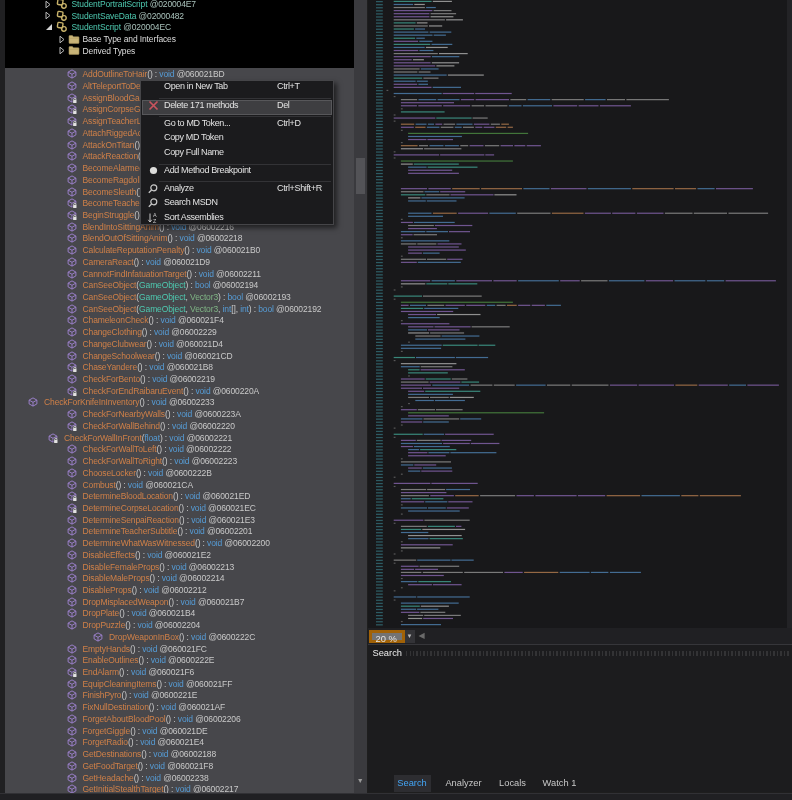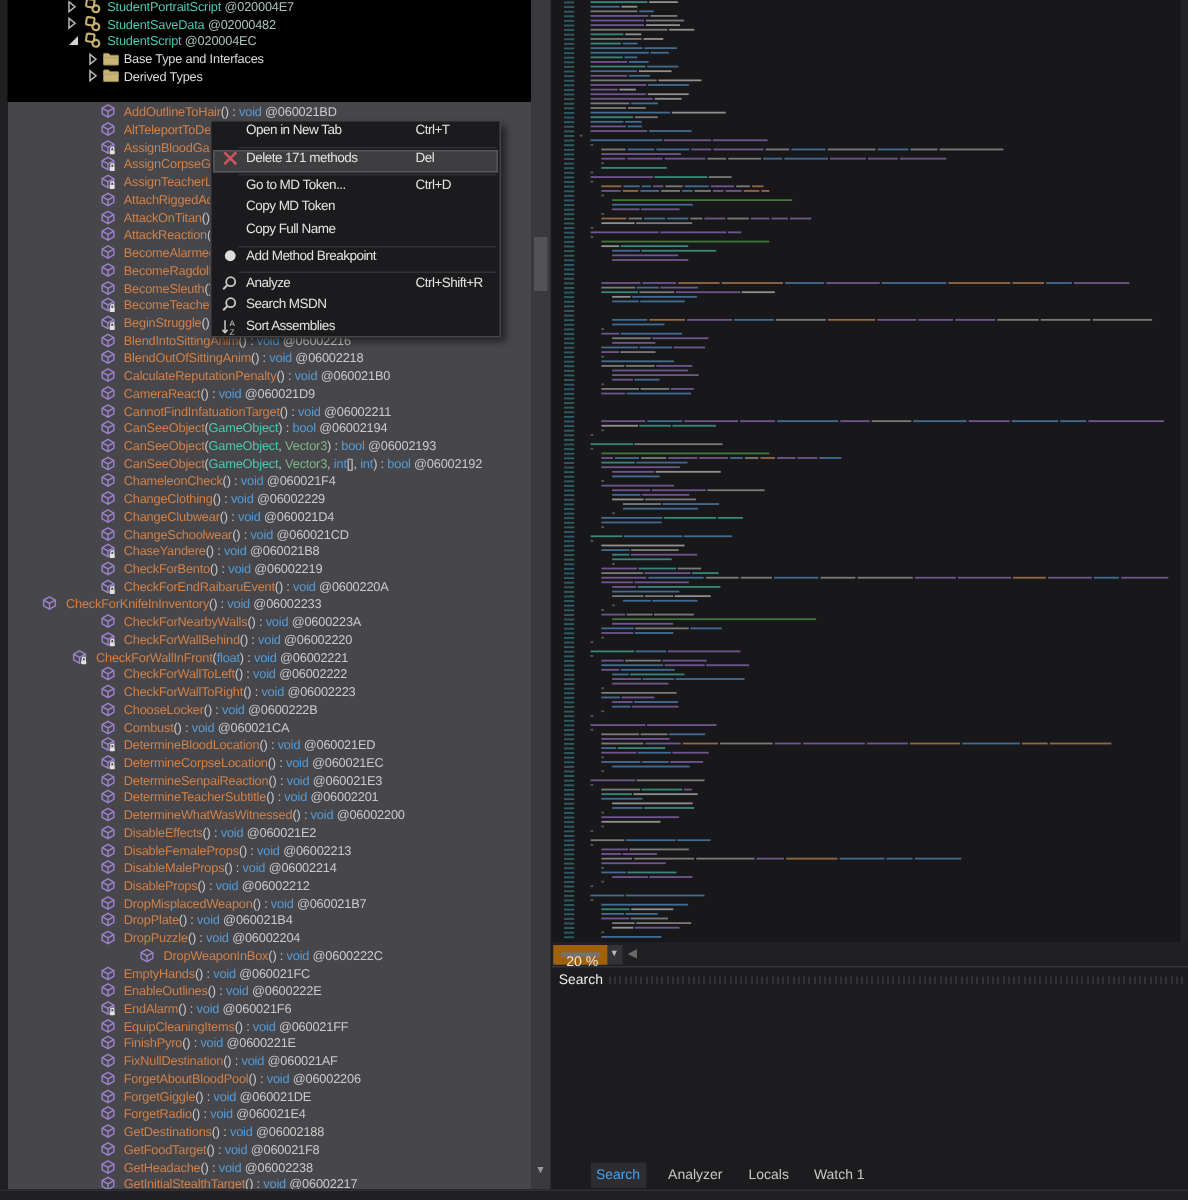--- a/index.html
+++ b/index.html
@@ -18,21 +18,21 @@
 .mo{color:#d08048}
 .pn{color:#c9c9c9}
 .kw{color:#569cd6}
 .vg{color:#7fb585}
 .tk{color:#c9c9c9}
 #vsb{position:absolute;left:354px;top:0;width:12.5px;height:793px;background:#3a3a3e}
 #vsb .thumb{position:absolute;left:1.5px;top:158px;width:9.5px;height:36px;background:#535357}
 #vsb .dn{position:absolute;left:0;top:774px;width:12.5px;height:14px;color:#9a9a9a;font-size:7px;text-align:center;line-height:14px}
 #editor{position:absolute;left:367.5px;top:0;width:424.5px;height:628px;background:#18181a;overflow:hidden}
 #zoomrow{position:absolute;left:367.5px;top:628px;width:424.5px;height:15.5px;background:#202023}
-#combo{position:absolute;left:1px;top:1.5px;width:36px;height:13px;background:#737373;border:5px solid #a16207;color:#e6e6e6;font-size:9.4px;line-height:11.5px;padding-left:4px}
+#combo{position:absolute;left:1px;top:1.5px;width:36px;height:13px;background:#737373;border:3px solid #a16207;color:#e6e6e6;font-size:9.4px;line-height:11.5px;padding-left:4px}
 #combobtn{position:absolute;left:37px;top:1.5px;width:10px;height:13px;background:#333337;color:#bbb;font-size:6px;text-align:center;line-height:13px}
 #harrow{position:absolute;left:51px;top:3px;color:#6a6a6a;font-size:8px}
 #searchpane{position:absolute;left:367.5px;top:643.5px;width:424.5px;height:128.5px;background:#1c1c1e;border-top:1px solid #36363a}
 #searchpane .lbl{position:absolute;left:5px;top:3.5px;color:#ececec;font-size:9.3px}
 #searchpane .dots{position:absolute;left:38px;top:6px;right:2px;height:5px;background:repeating-linear-gradient(90deg,#333335 0,#333335 1.2px,transparent 1.2px,transparent 3.5px)}
 #tabs{position:absolute;left:367.5px;top:772px;width:424.5px;height:19.5px;background:#1c1c1e;font-size:9.3px}
 #tabs .tab{position:absolute;top:2.5px;height:17px;line-height:16px;color:#c8c8c8;text-align:center}
 #tabs .sel{background:#2d2d31;color:#42a4f5}
 #bottomband{position:absolute;left:0;top:793px;width:792px;height:7px;background:#202023;border-top:1px solid #313135}
 #menu{position:absolute;left:140px;top:79.5px;width:194px;height:145px;background:#1b1b1d;border:1px solid #454548;box-shadow:3px 3px 5px rgba(0,0,0,0.55);z-index:10}

